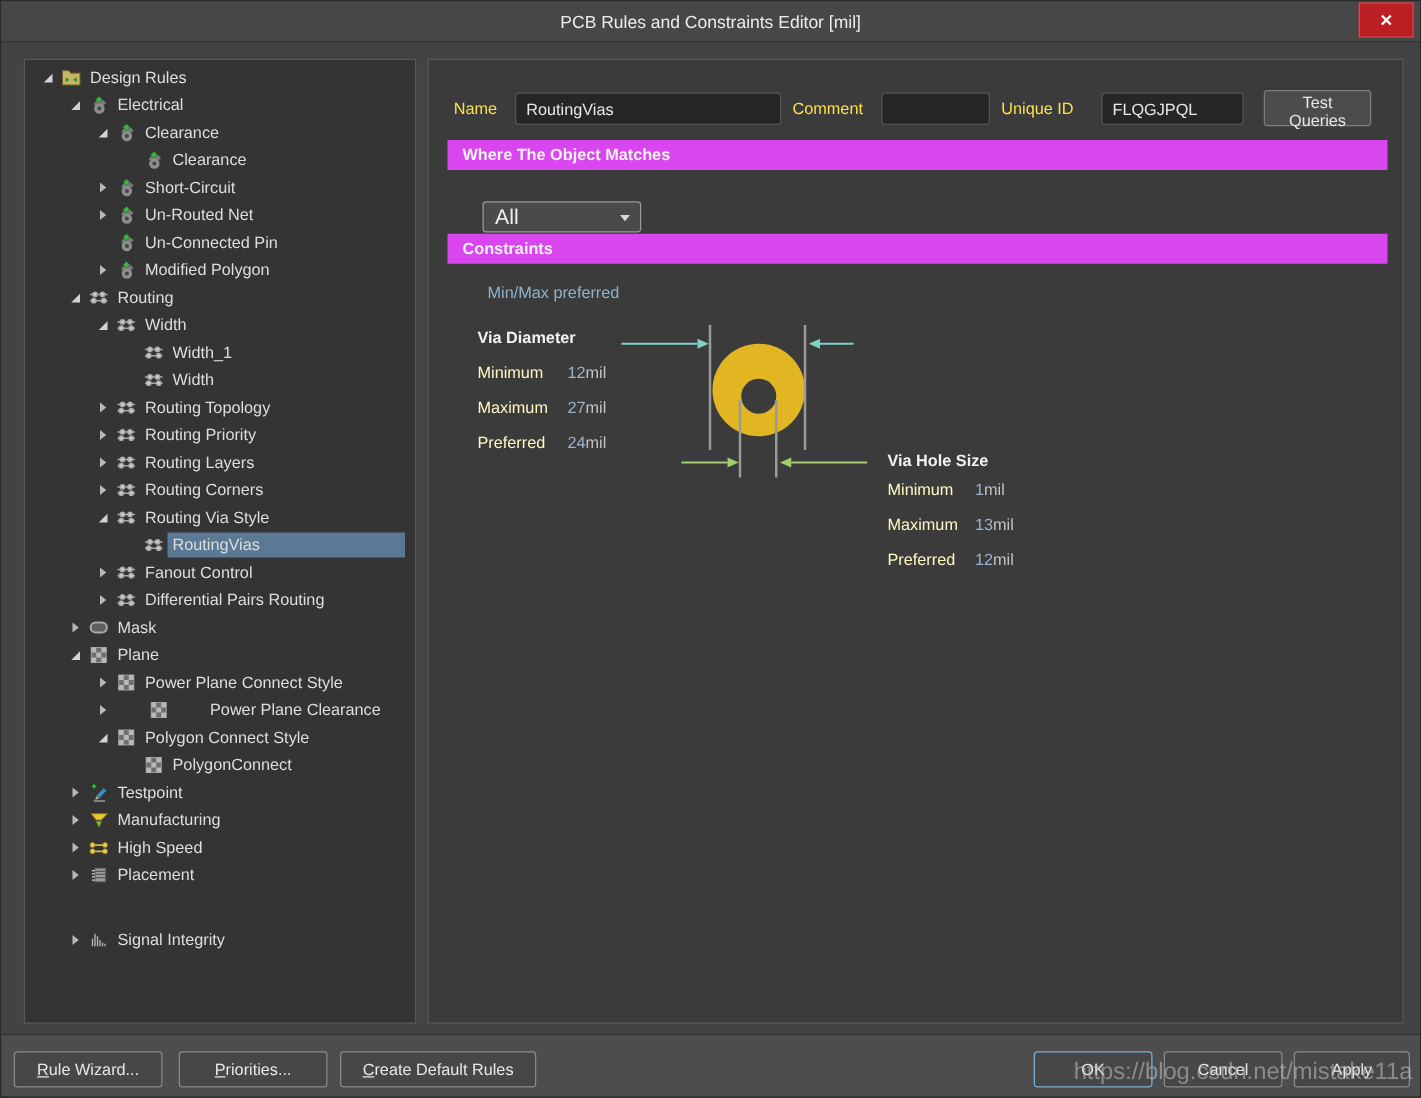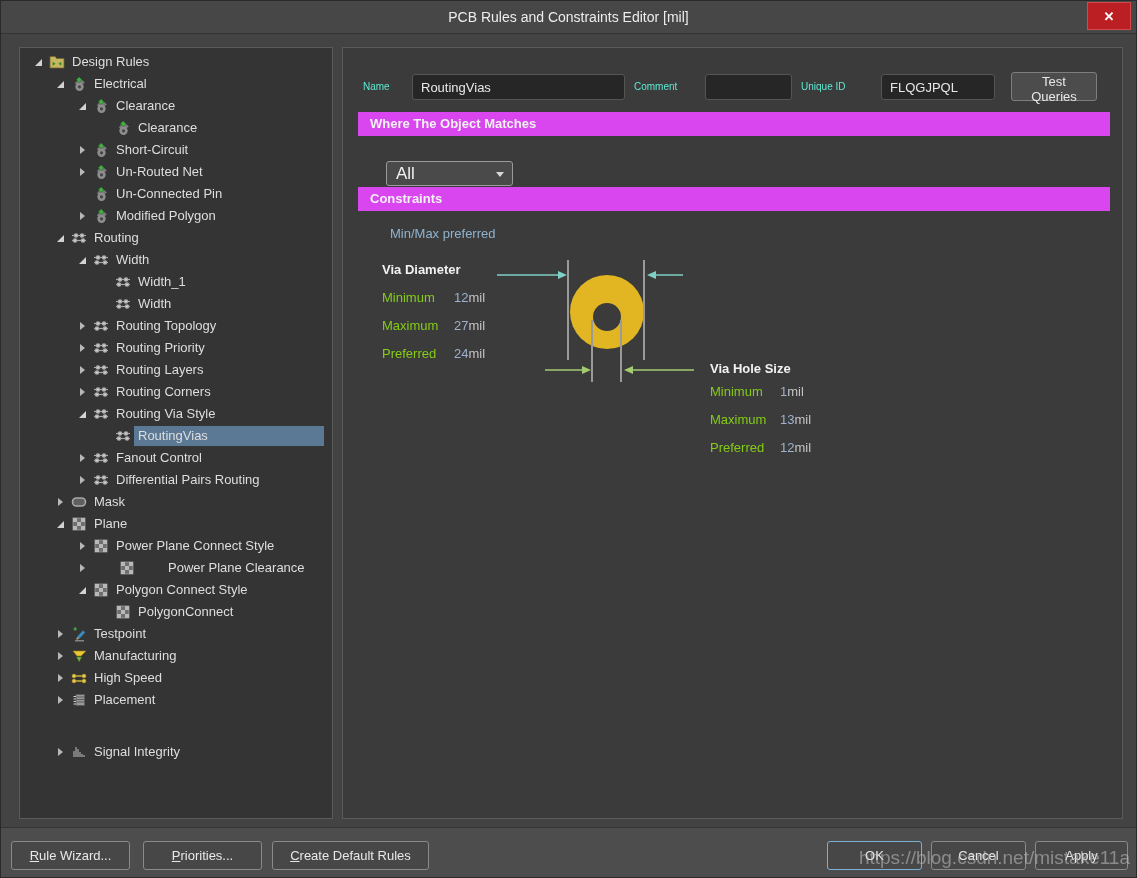--- a/index.html
+++ b/index.html
@@ -25,41 +25,41 @@
   .expander{width:16px;height:22px;display:inline-block;position:relative;flex:none;}
   .exp-closed::before{content:'';position:absolute;left:4px;top:7px;width:0;height:0;
       border-left:5px solid #b8b8b8;border-top:4px solid transparent;border-bottom:4px solid transparent;}
   .exp-open::before{content:'';position:absolute;left:3px;top:8px;width:0;height:0;
       border-bottom:7px solid #d2d2d2;border-left:7px solid transparent;}
   .tree-icon{width:18px;height:16px;display:flex;align-items:center;justify-content:center;
              flex:none;margin-right:2px;}
   .tree-label{padding:0 4px;line-height:20px;}
   .tree-row.selected .tree-label{background:#5b7894;flex:1;}
   
-  .fld-label{position:absolute;color:#5eead4;font-size:10px;height:26px;line-height:26px;}
+  .fld-label{position:absolute;color:#fde047;font-size:13px;height:26px;line-height:26px;}
   .txt-input{position:absolute;height:26px;background:#262626;border:1px solid #555;
              border-radius:3px;color:#e8e8e8;font-size:13px;font-family:"Liberation Sans",sans-serif;
              padding:0 8px;box-sizing:border-box;outline:none;}
   .btn{background:#474747;border:1px solid #8a8a8a;border-radius:3px;color:#e8e8e8;font-size:13px;
        font-family:"Liberation Sans",sans-serif;cursor:pointer;}
   .test-queries{position:absolute;left:668px;top:24px;width:86px;height:29px;background:#4c4c4c;
                 border-color:#7d7d7d;}
   .sec-header{position:absolute;left:15px;width:752px;height:24px;background:#d946ef;color:#f2f2f2;
               font-size:13px;font-weight:bold;line-height:24px;padding-left:12px;box-sizing:border-box;}
   .dropdown{position:absolute;left:43px;top:101px;width:127px;height:25px;background:#4a4a4a;
             border:1px solid #9a9a9a;border-radius:3px;color:#f0f0f0;font-size:17px;
             display:flex;align-items:center;padding-left:9px;box-sizing:border-box;cursor:pointer;margin-top:12px;}
   .dd-arrow{position:absolute;right:8px;top:10px;width:0;height:0;border-top:5px solid #d8d8d8;
             border-left:4px solid transparent;border-right:4px solid transparent;}
   .mode-link{position:absolute;left:47px;top:178px;color:#8fb3cd;font-size:13px;cursor:pointer;}
   
   .c-title{position:absolute;color:#f2f2f2;font-size:13px;font-weight:bold;}
   .c-rows{position:absolute;}
   .c-row{height:28px;line-height:28px;font-size:13px;white-space:nowrap;}
-  .c-label{display:inline-block;color:#84cc16;}
+  .c-label{display:inline-block;color:#fef9c3;}
   .c-val{color:#9db0cc;}
   .c-unit{color:#c4c4c4;}
   .dia .c-label{width:72px;}
   .hole .c-label{width:70px;}
   
   .pad{position:absolute;left:227px;top:227px;width:74px;height:74px;border-radius:50%;background:#e2b623;}
   .pad-hole{position:absolute;left:250px;top:255px;width:28px;height:28px;border-radius:50%;background:#3b3b3b;}
   .vline{position:absolute;width:2px;background:#9a9a9a;}
   .arrow-svg{position:absolute;}
   

